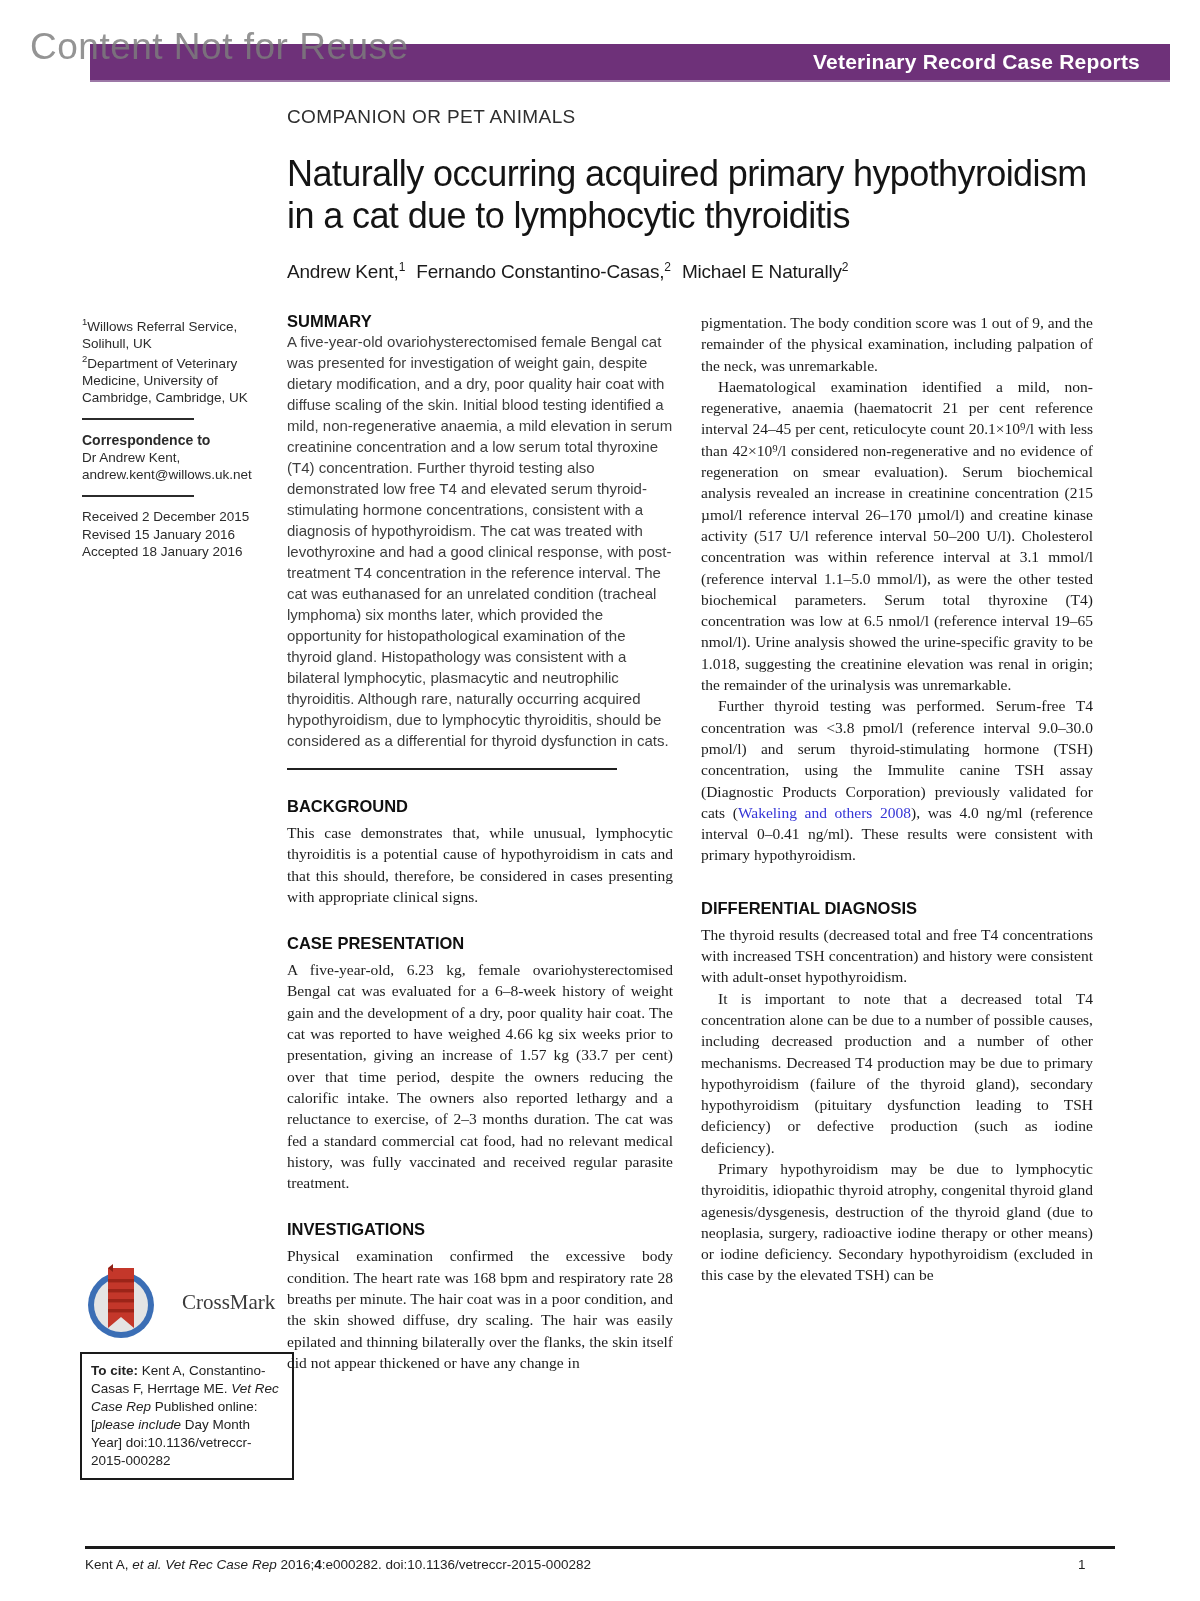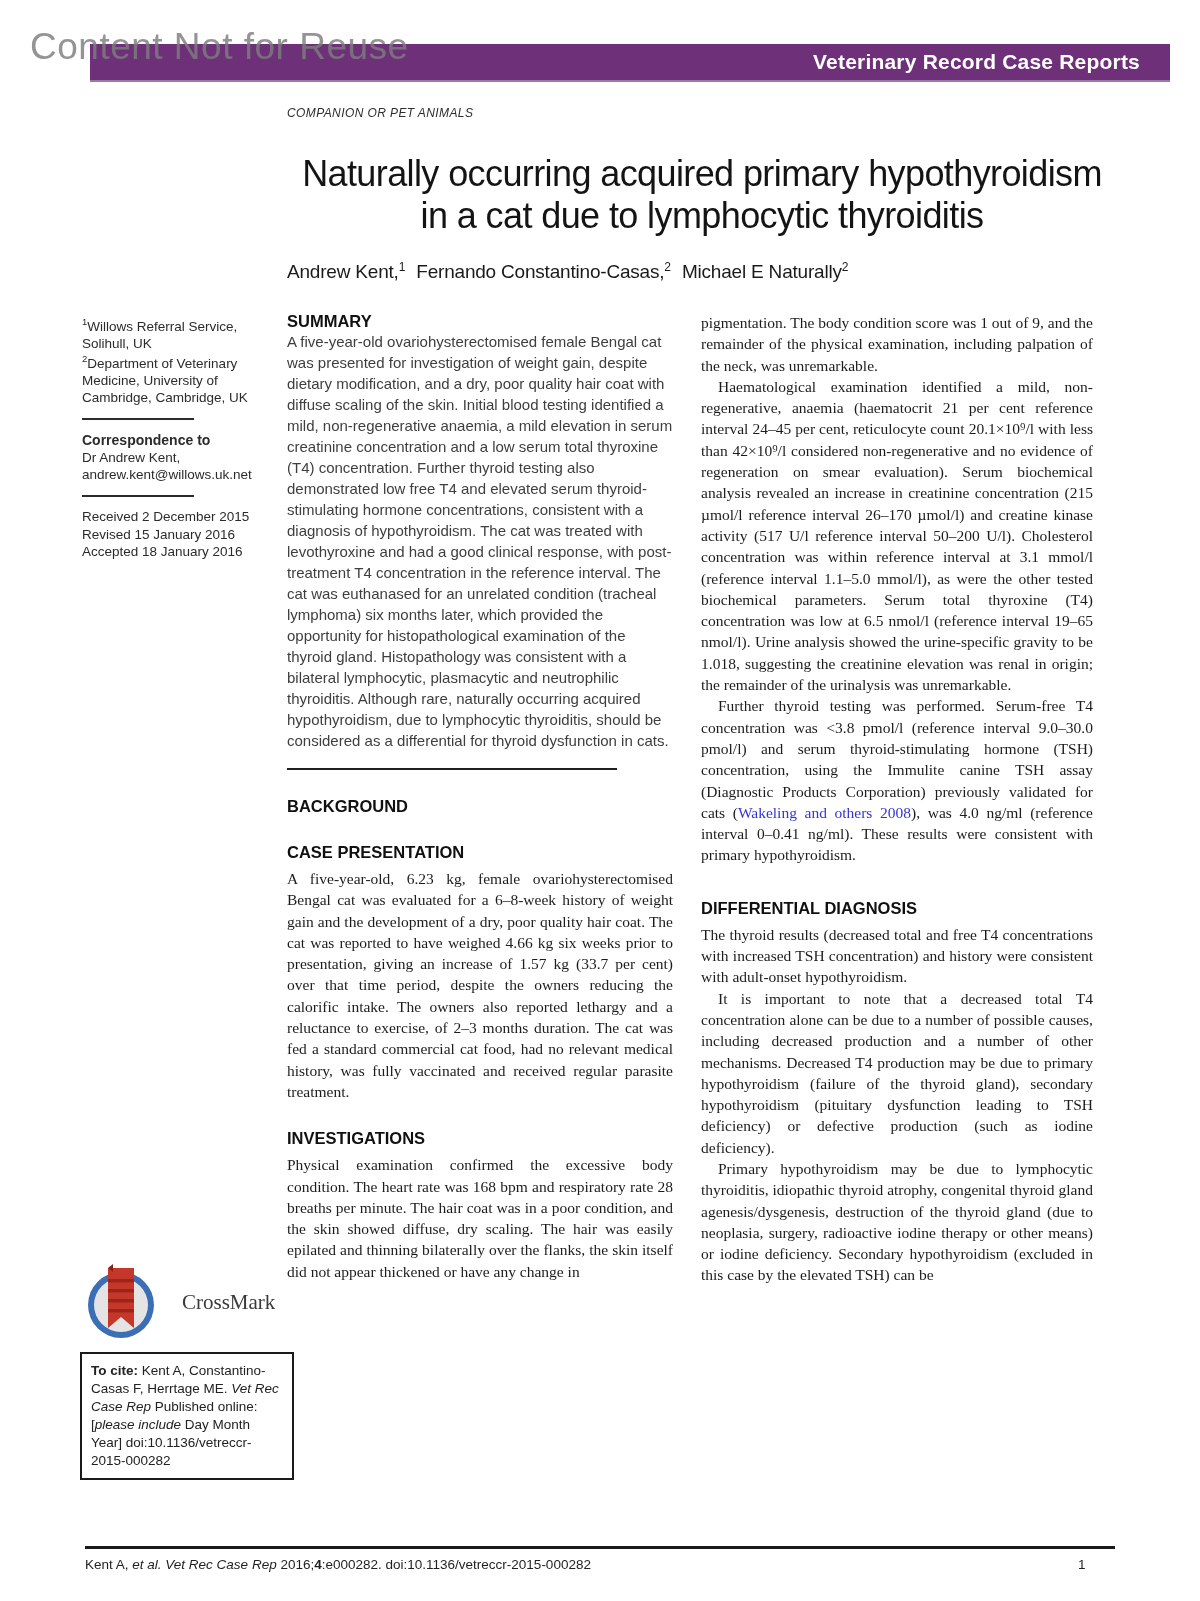--- a/index.html
+++ b/index.html
@@ -15,24 +15,24 @@
   }
   
   .banner {
     position:absolute; left:90px; top:44px; width:1080px; height:38px; z-index:1;
     background:#6e3179; display:flex; align-items:center; justify-content:flex-end;
     padding-right:30px; border-bottom:2px solid #9c77a6;
   }
   .banner-title { color:#ffffff; font-weight:bold; font-size:21px; letter-spacing:.2px; }
   
   .header { position:absolute; left:287px; top:106px; width:830px; }
-  .category { font-size:12px; color:#2e2e2e; letter-spacing:.4px;font-style:italic; }
+  .category { font-size:19px; color:#2e2e2e; letter-spacing:.4px; }
   .title {
-    margin-top:33px; font-size:36px; line-height:1.17; font-weight:400;
-    color:#141414; letter-spacing:-.6px;text-align:center;
+    margin-top:25px; font-size:36px; line-height:1.17; font-weight:400;
+    color:#141414; letter-spacing:-.6px;
   }
   .authors { margin-top:22px; font-size:19px; color:#1a1a1a; letter-spacing:-.2px; }
   .authors sup { font-size:12px; }
   .author-sep { display:inline-block; width:6px; }
   
   .sidebar { position:absolute; left:82px; top:316px; width:202px; font-size:13.5px; line-height:1.3; color:#2b2b2b; }
   .sidebar sup { font-size:9.5px; }
   .side-rule { width:112px; height:2px; background:#2b2b2b; margin:11px 0; }
   .corr-label { font-weight:bold; font-size:14px; }
   
@@ -100,20 +100,21 @@
     <div>Revised 15 January 2016</div>
     <div>Accepted 18 January 2016</div>
   </div>
 
   <div class="col col1">
     <div class="summary-heading">SUMMARY</div>
     <div class="summary-body">A five-year-old ovariohysterectomised female Bengal cat was presented for investigation of weight gain, despite dietary modification, and a dry, poor quality hair coat with diffuse scaling of the skin. Initial blood testing identified a mild, non-regenerative anaemia, a mild elevation in serum creatinine concentration and a low serum total thyroxine (T4) concentration. Further thyroid testing also demonstrated low free T4 and elevated serum thyroid-stimulating hormone concentrations, consistent with a diagnosis of hypothyroidism. The cat was treated with levothyroxine and had a good clinical response, with post-treatment T4 concentration in the reference interval. The cat was euthanased for an unrelated condition (tracheal lymphoma) six months later, which provided the opportunity for histopathological examination of the thyroid gland. Histopathology was consistent with a bilateral lymphocytic, plasmacytic and neutrophilic thyroiditis. Although rare, naturally occurring acquired hypothyroidism, due to lymphocytic thyroiditis, should be considered as a differential for thyroid dysfunction in cats.</div>
     <div class="divider"></div>
 
     <div class="sec-heading">BACKGROUND</div>
+    <p class="serif-p">This case demonstrates that, while unusual, lymphocytic thyroiditis is a potential cause of hypothyroidism in cats and that this should, therefore, be considered in cases presenting with appropriate clinical signs.</p>
 
     <div class="sec-heading">CASE PRESENTATION</div>
     <p class="serif-p">A five-year-old, 6.23 kg, female ovariohysterectomised Bengal cat was evaluated for a 6–8-week history of weight gain and the development of a dry, poor quality hair coat. The cat was reported to have weighed 4.66 kg six weeks prior to presentation, giving an increase of 1.57 kg (33.7 per cent) over that time period, despite the owners reducing the calorific intake. The owners also reported lethargy and a reluctance to exercise, of 2–3 months duration. The cat was fed a standard commercial cat food, had no relevant medical history, was fully vaccinated and received regular parasite treatment.</p>
 
     <div class="sec-heading">INVESTIGATIONS</div>
     <p class="serif-p">Physical examination confirmed the excessive body condition. The heart rate was 168 bpm and respiratory rate 28 breaths per minute. The hair coat was in a poor condition, and the skin showed diffuse, dry scaling. The hair was easily epilated and thinning bilaterally over the flanks, the skin itself did not appear thickened or have any change in</p>
   </div>
 
   <div class="col col2">
     <p class="serif-p">pigmentation. The body condition score was 1 out of 9, and the remainder of the physical examination, including palpation of the neck, was unremarkable.</p>

